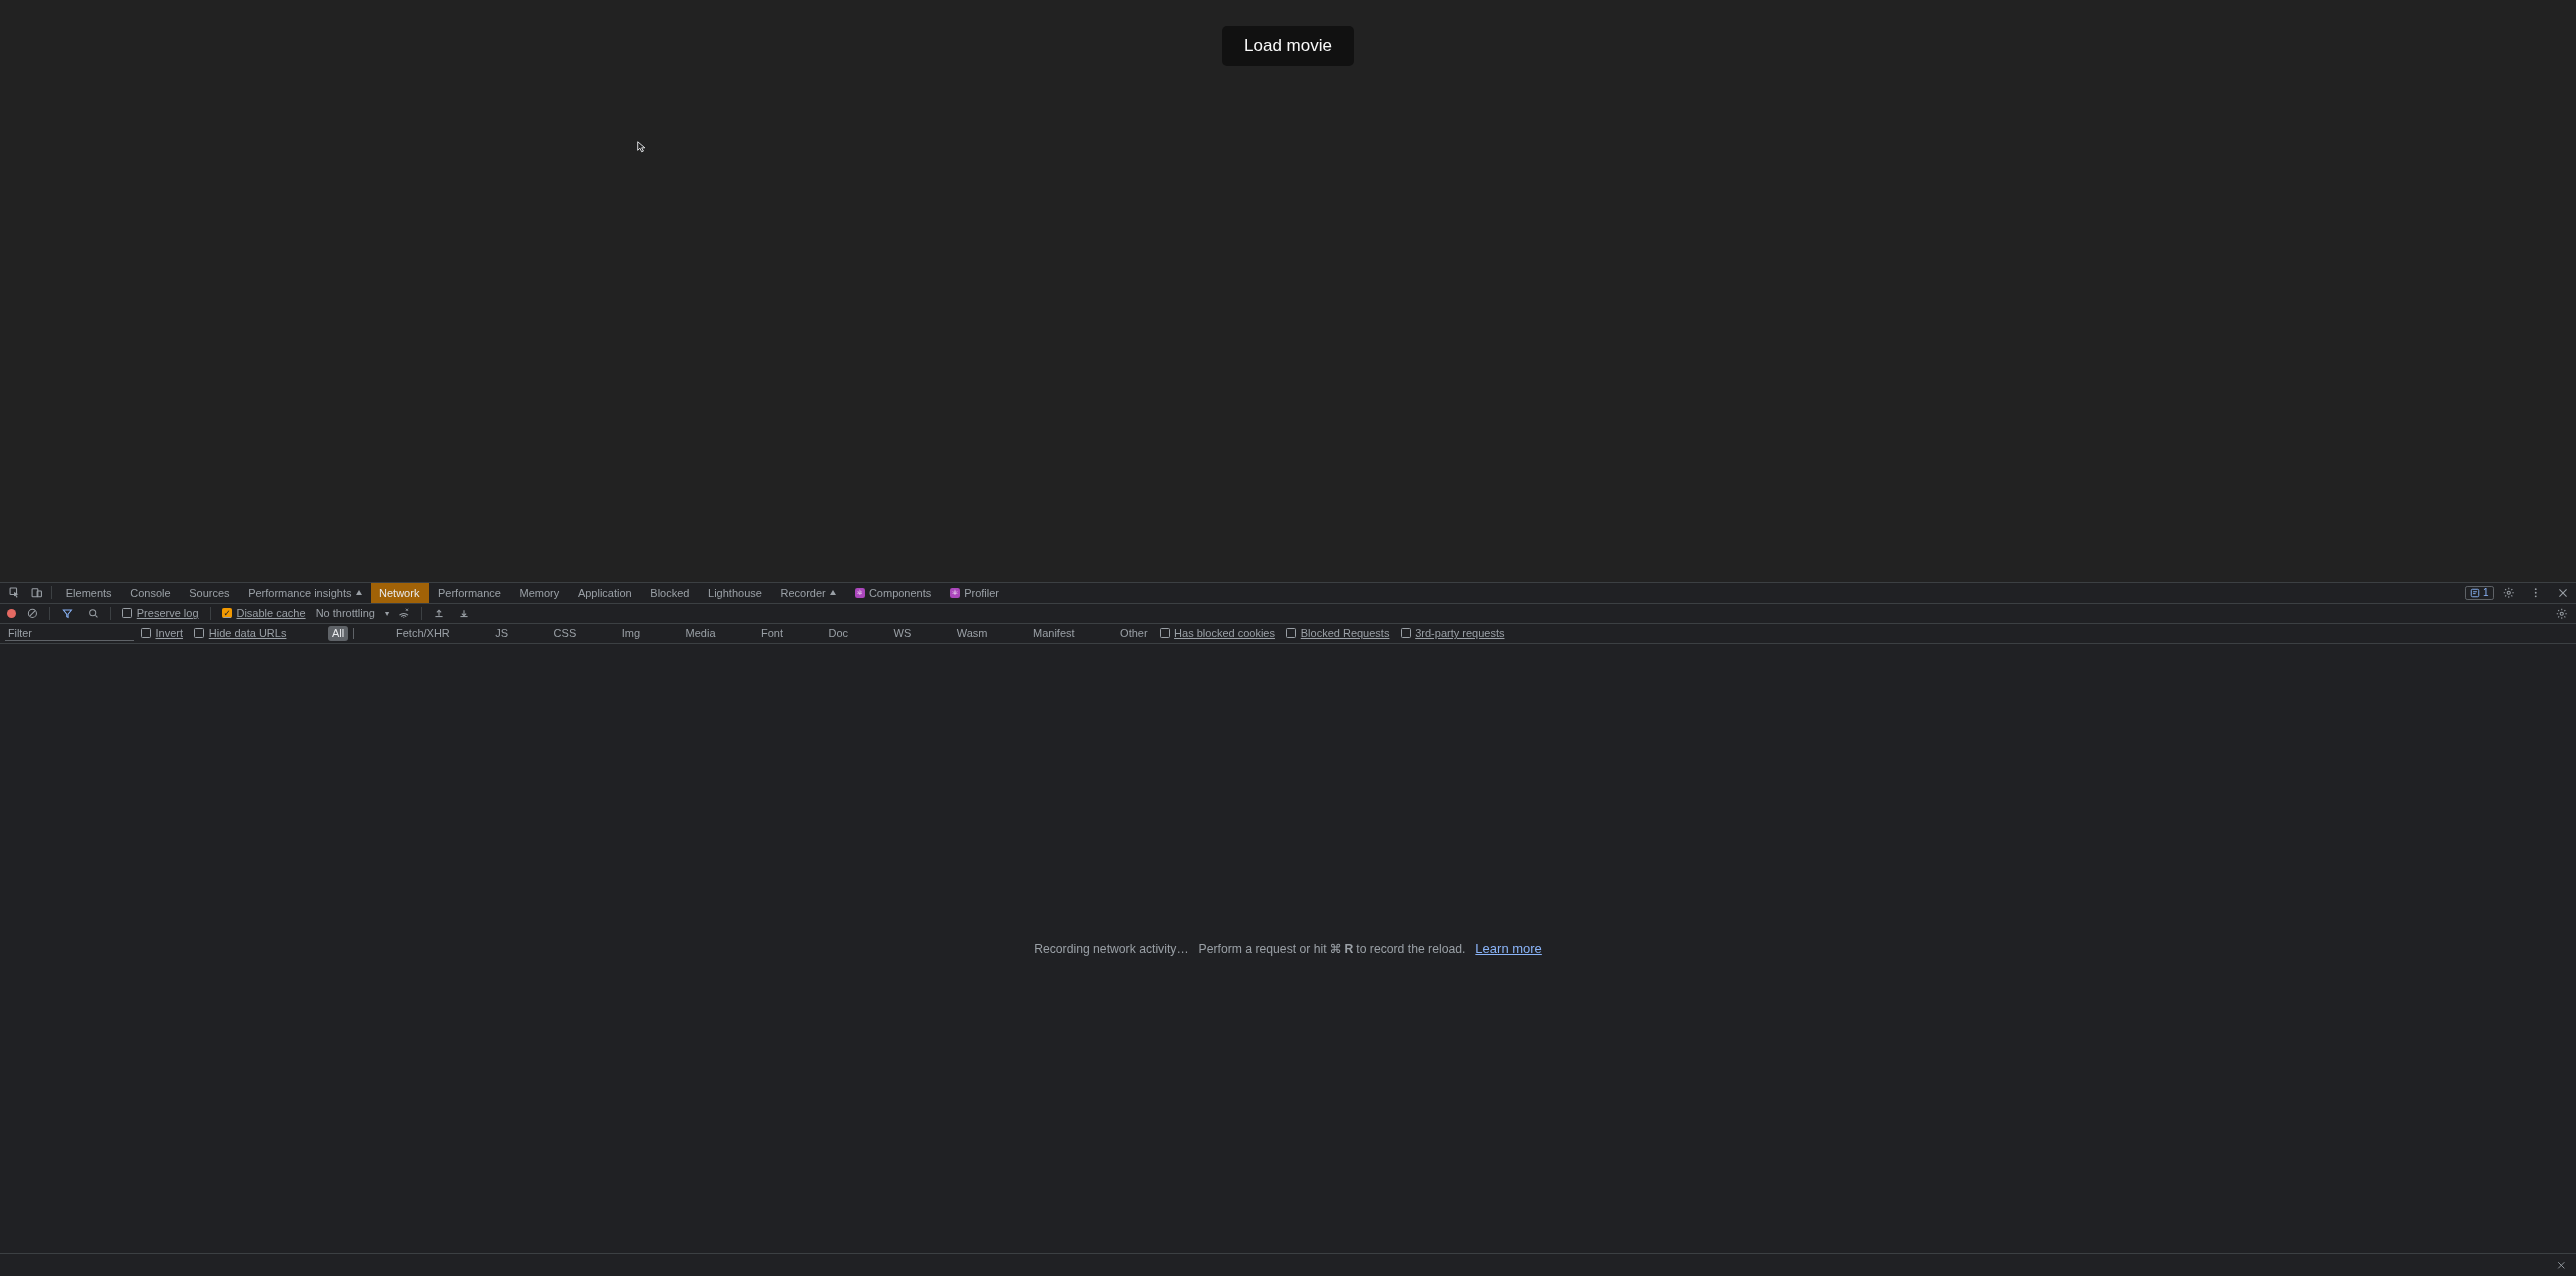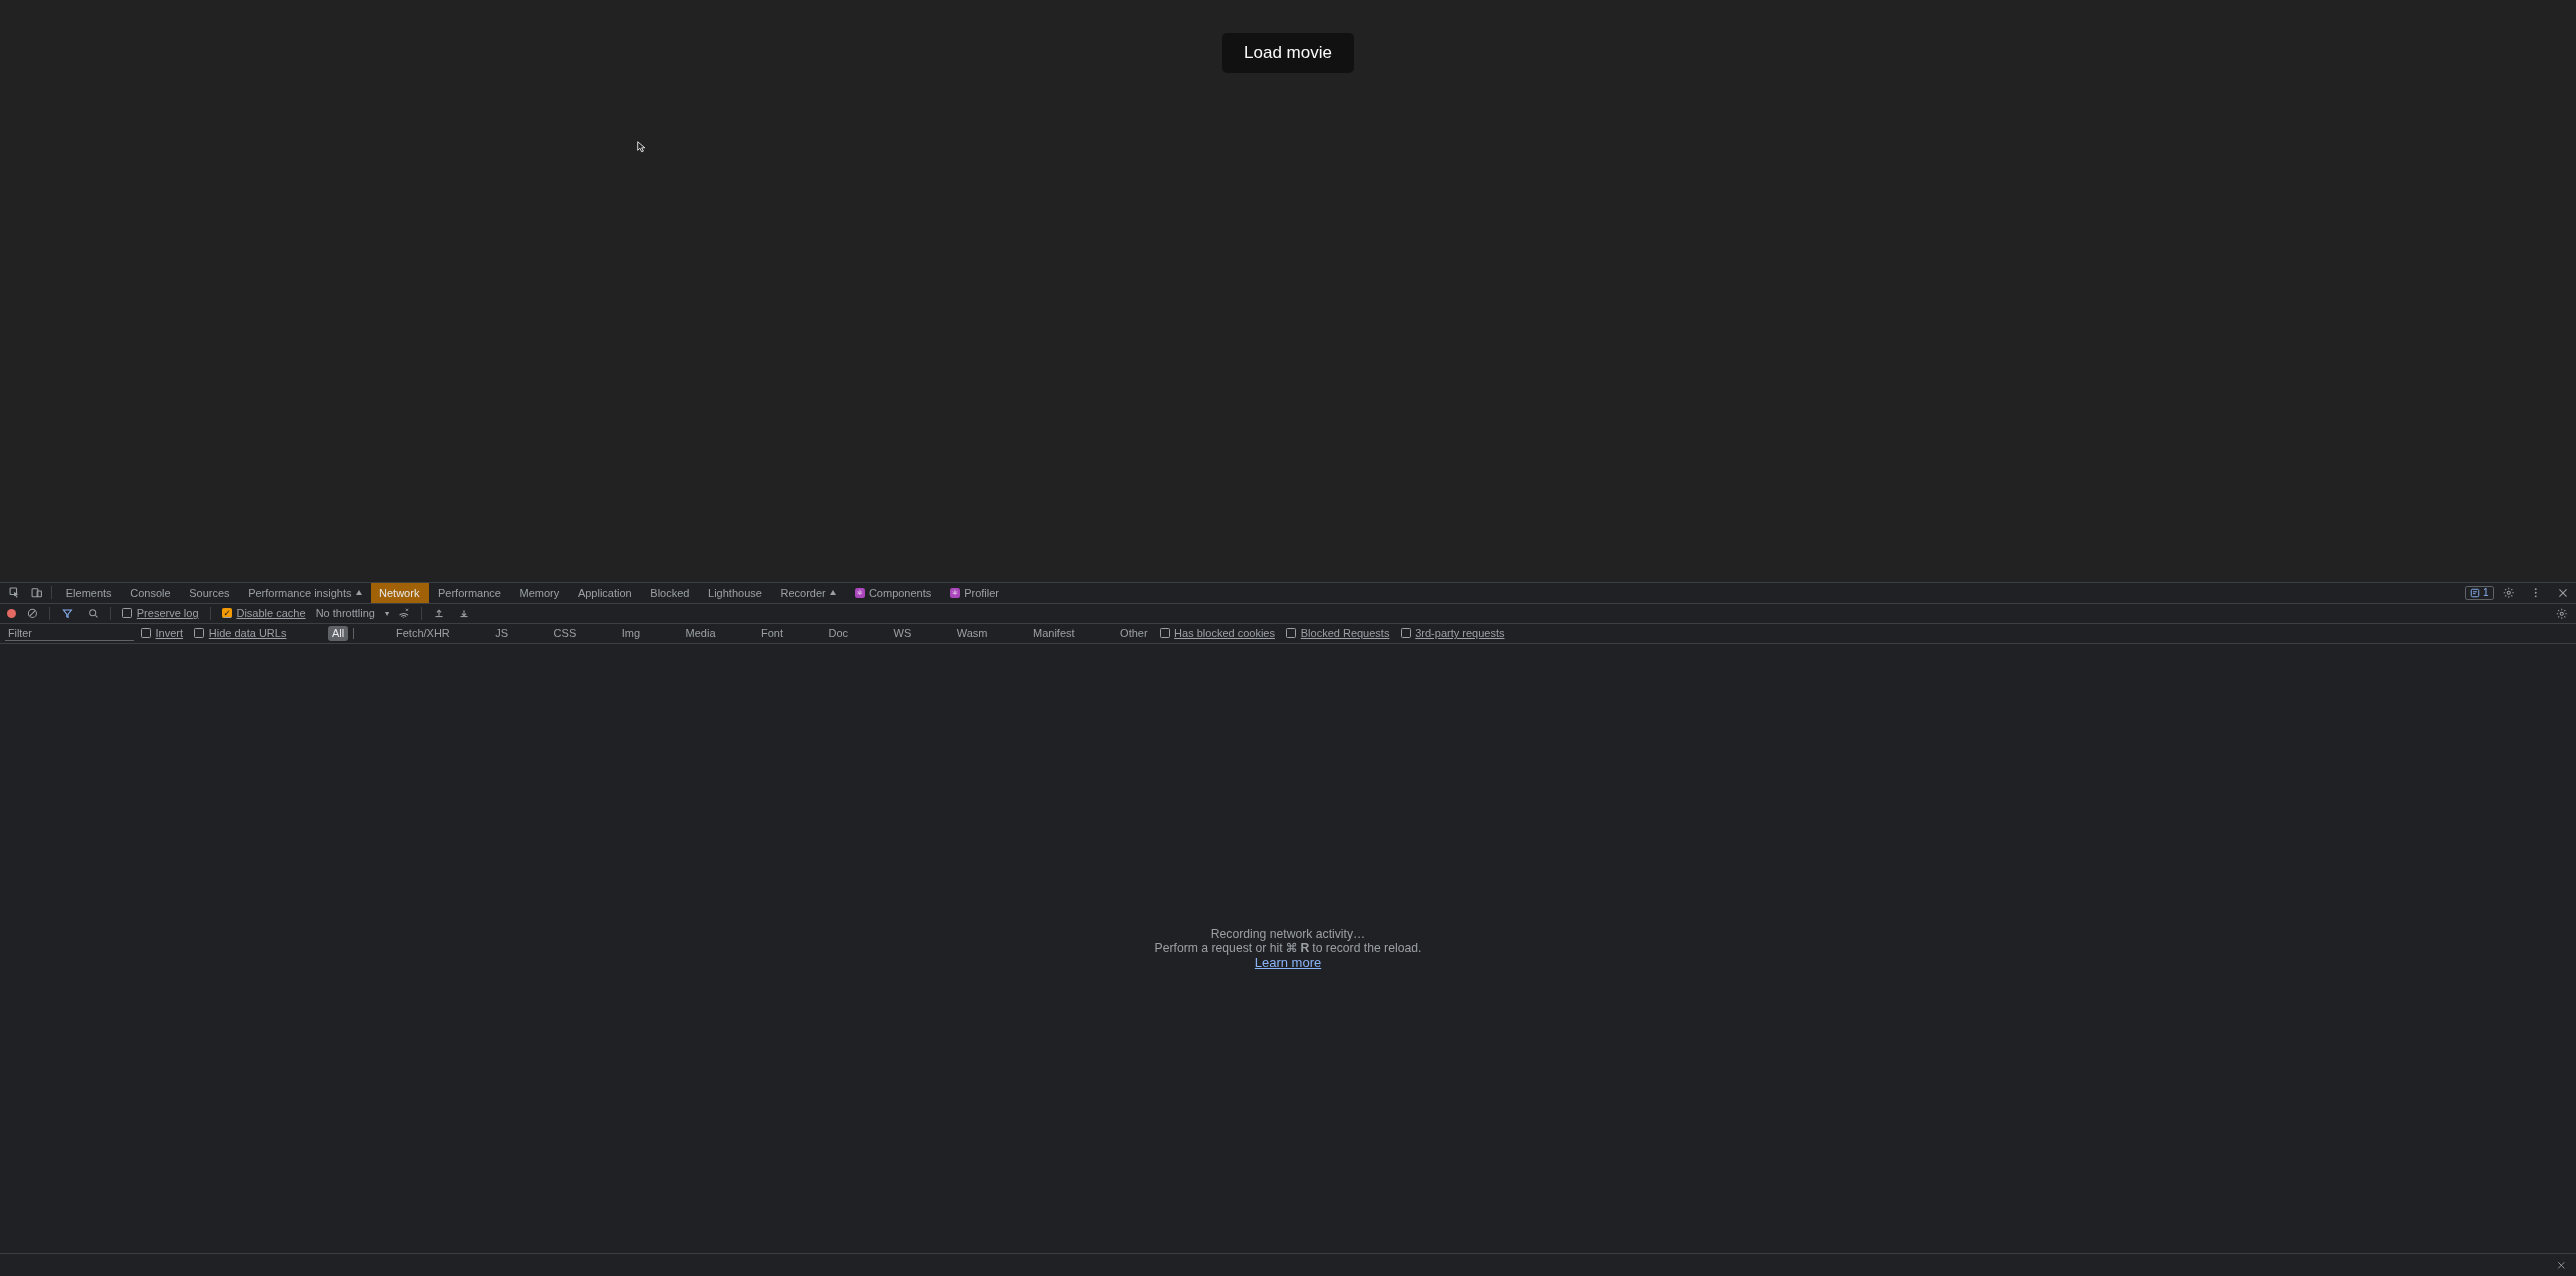--- a/index.html
+++ b/index.html
@@ -9,21 +9,21 @@
   
   .page-area {
     flex: 0 0 45.6%;
     background: #222222;
     position: relative;
     display: flex;
     justify-content: center;
     align-items: flex-start;
   }
   .load-btn {
-    margin-top: 33px;
+    margin-top: 26px;
     background: #111111;
     color: #fafafa;
     border: none;
     font-size: 17px;
     padding: 10px 21.6px;
     border-radius: 5px;
     cursor: pointer;
     font-weight: 400;
   }
   .cursor {
@@ -142,21 +142,22 @@
   .filter-input::placeholder{color:#9aa0a6;}
   .chip {
     padding:1.4px 4.3px; cursor:pointer; color:#9aa0a6;margin-left:34px;
   }
   .chip.active { background:#5f6368; border-radius:2.9px; color:#e8eaed;}
   .chips-divider{width:0.7px; height:10.8px; background:#5f6368; margin:0 1.4px;}
 
   
   .net-body {
     flex:1 1 auto;
-    display:flex; flex-direction:column; align-items:center; justify-content:center;
+    display:flex; flex-direction:row; align-items:center; justify-content:center;
+    gap:10px;
     color:#9aa0a6;
     border-bottom:0.7px solid #3c4043;
   }
   .net-body .h { font-size:12.2px; }
   .net-body .s { font-size:12.2px; display:flex; align-items:center; gap:2.9px;}
   .net-body .s b{ font-weight:700; color:#9aa0a6;}
   .learn { color:#8ab4f8; text-decoration:underline; cursor:pointer; font-size:13px;}
   .console-footer{height:21.6px; display:flex; align-items:center; padding:0 4.3px; justify-content:flex-end;}
 
   svg { display:block; }

